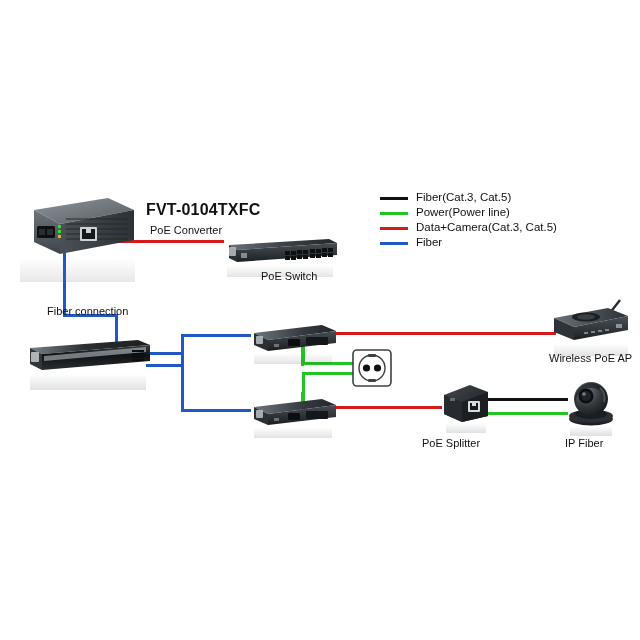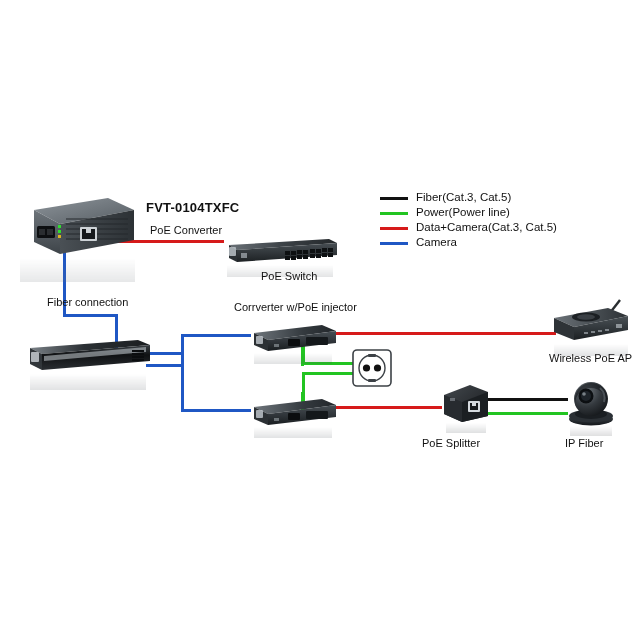--- a/index.html
+++ b/index.html
@@ -1,20 +1,20 @@
 <!DOCTYPE html>
 <html><head>
 <meta charset="utf-8">
 <style>
   html,body{margin:0;padding:0;background:#ffffff;}
   body{width:640px;height:640px;position:relative;overflow:hidden;
        font-family:"Liberation Sans",sans-serif;color:#1a1a1a;}
   #stage{position:absolute;inset:0;width:640px;height:640px;background:#fff;}
   .lbl{position:absolute;font-size:11px;line-height:1.15;color:#111;white-space:nowrap;}
-  .lbl.bold{font-weight:bold;font-size:13px;letter-spacing:.2px;}
+  .lbl.bold{font-weight:bold;font-size:16px;letter-spacing:.2px;}
   .legend-row{position:absolute;left:380px;height:15px;}
   .legend-swatch{position:absolute;left:0;top:6px;width:28px;height:3px;}
   .legend-text{position:absolute;left:36px;top:0;font-size:11.5px;white-space:nowrap;color:#111;}
   .link{position:absolute;}
   .h{height:3px;}
   .v{width:3px;}
   .dev{position:absolute;}
   .refl{position:absolute;opacity:.16;filter:blur(.6px);transform:scaleY(-1);}
   svg{display:block;overflow:visible;}
 </style>
@@ -130,21 +130,21 @@
         <rect x="99" y="14" width="5" height="4"></rect>
           <rect x="105" y="14" width="5" height="4"></rect>
       </g>
       <rect x="18" y="14" width="6" height="5" fill="#aab1b7" opacity=".7"></rect>
     </svg>
   </div>
   <div class="refl" style="left:227px;top:265px;width:106px;height:12px;
               background:linear-gradient(to bottom,#555c62,rgba(255,255,255,0));"></div>
   <div class="lbl" style="left:261px;top:270px;">PoE Switch</div>
 
-  <div class="lbl" style="left:47px;top:296px;">Fiber connection</div>
+  <div class="lbl" style="left:47px;top:305px;">Fiber connection</div>
 
   <div class="dev" style="left:26px;top:340px;width:124px;height:34px;">
     <svg width="124" height="34" viewBox="0 0 124 34">
       <defs>
         <linearGradient id="chTop" x1="0" y1="0" x2="1" y2="0">
           <stop offset="0" stop-color="#7a8187"></stop>
             <stop offset=".45" stop-color="#2b3034"></stop>
           <stop offset="1" stop-color="#1a1d20"></stop>
         </linearGradient>
         <linearGradient id="chFace" x1="0" y1="0" x2="0" y2="1">
@@ -162,21 +162,20 @@
         <rect x="106" y="10" width="12" height="2"></rect>
           <rect x="106" y="13" width="12" height="2"></rect>
         <rect x="106" y="16" width="12" height="2"></rect>
           <rect x="106" y="19" width="12" height="2"></rect>
       </g>
     </svg>
   </div>
   <div class="refl" style="left:30px;top:374px;width:116px;height:16px;
               background:linear-gradient(to bottom,#4a5157,rgba(255,255,255,0));"></div>
 
-  <div class="lbl" style="left:234px;top:301px;">Corrverter w/PoE injector</div>
 
   <div class="dev" style="left:250px;top:325px;width:86px;height:28px;">
     <svg width="86" height="28" viewBox="0 0 86 28">
       <defs>
         <linearGradient id="inTop" x1="0" y1="0" x2="1" y2="0">
           <stop offset="0" stop-color="#6e757b"></stop>
             <stop offset=".6" stop-color="#343a3f"></stop>
           <stop offset="1" stop-color="#22262a"></stop>
         </linearGradient>
         <linearGradient id="inFace" x1="0" y1="0" x2="0" y2="1">
@@ -308,16 +307,16 @@
   <div class="legend-row" style="top:206px;">
     <span class="legend-swatch" style="background:#22c421;"></span>
     <span class="legend-text">Power(Power line)</span>
   </div>
   <div class="legend-row" style="top:221px;">
     <span class="legend-swatch" style="background:#d61a1a;"></span>
     <span class="legend-text">Data+Camera(Cat.3, Cat.5)</span>
   </div>
   <div class="legend-row" style="top:236px;">
     <span class="legend-swatch" style="background:#1f57c4;"></span>
-    <span class="legend-text">Camera</span>
+    <span class="legend-text">Fiber</span>
   </div>
 
 </div>
 
 </body></html>

